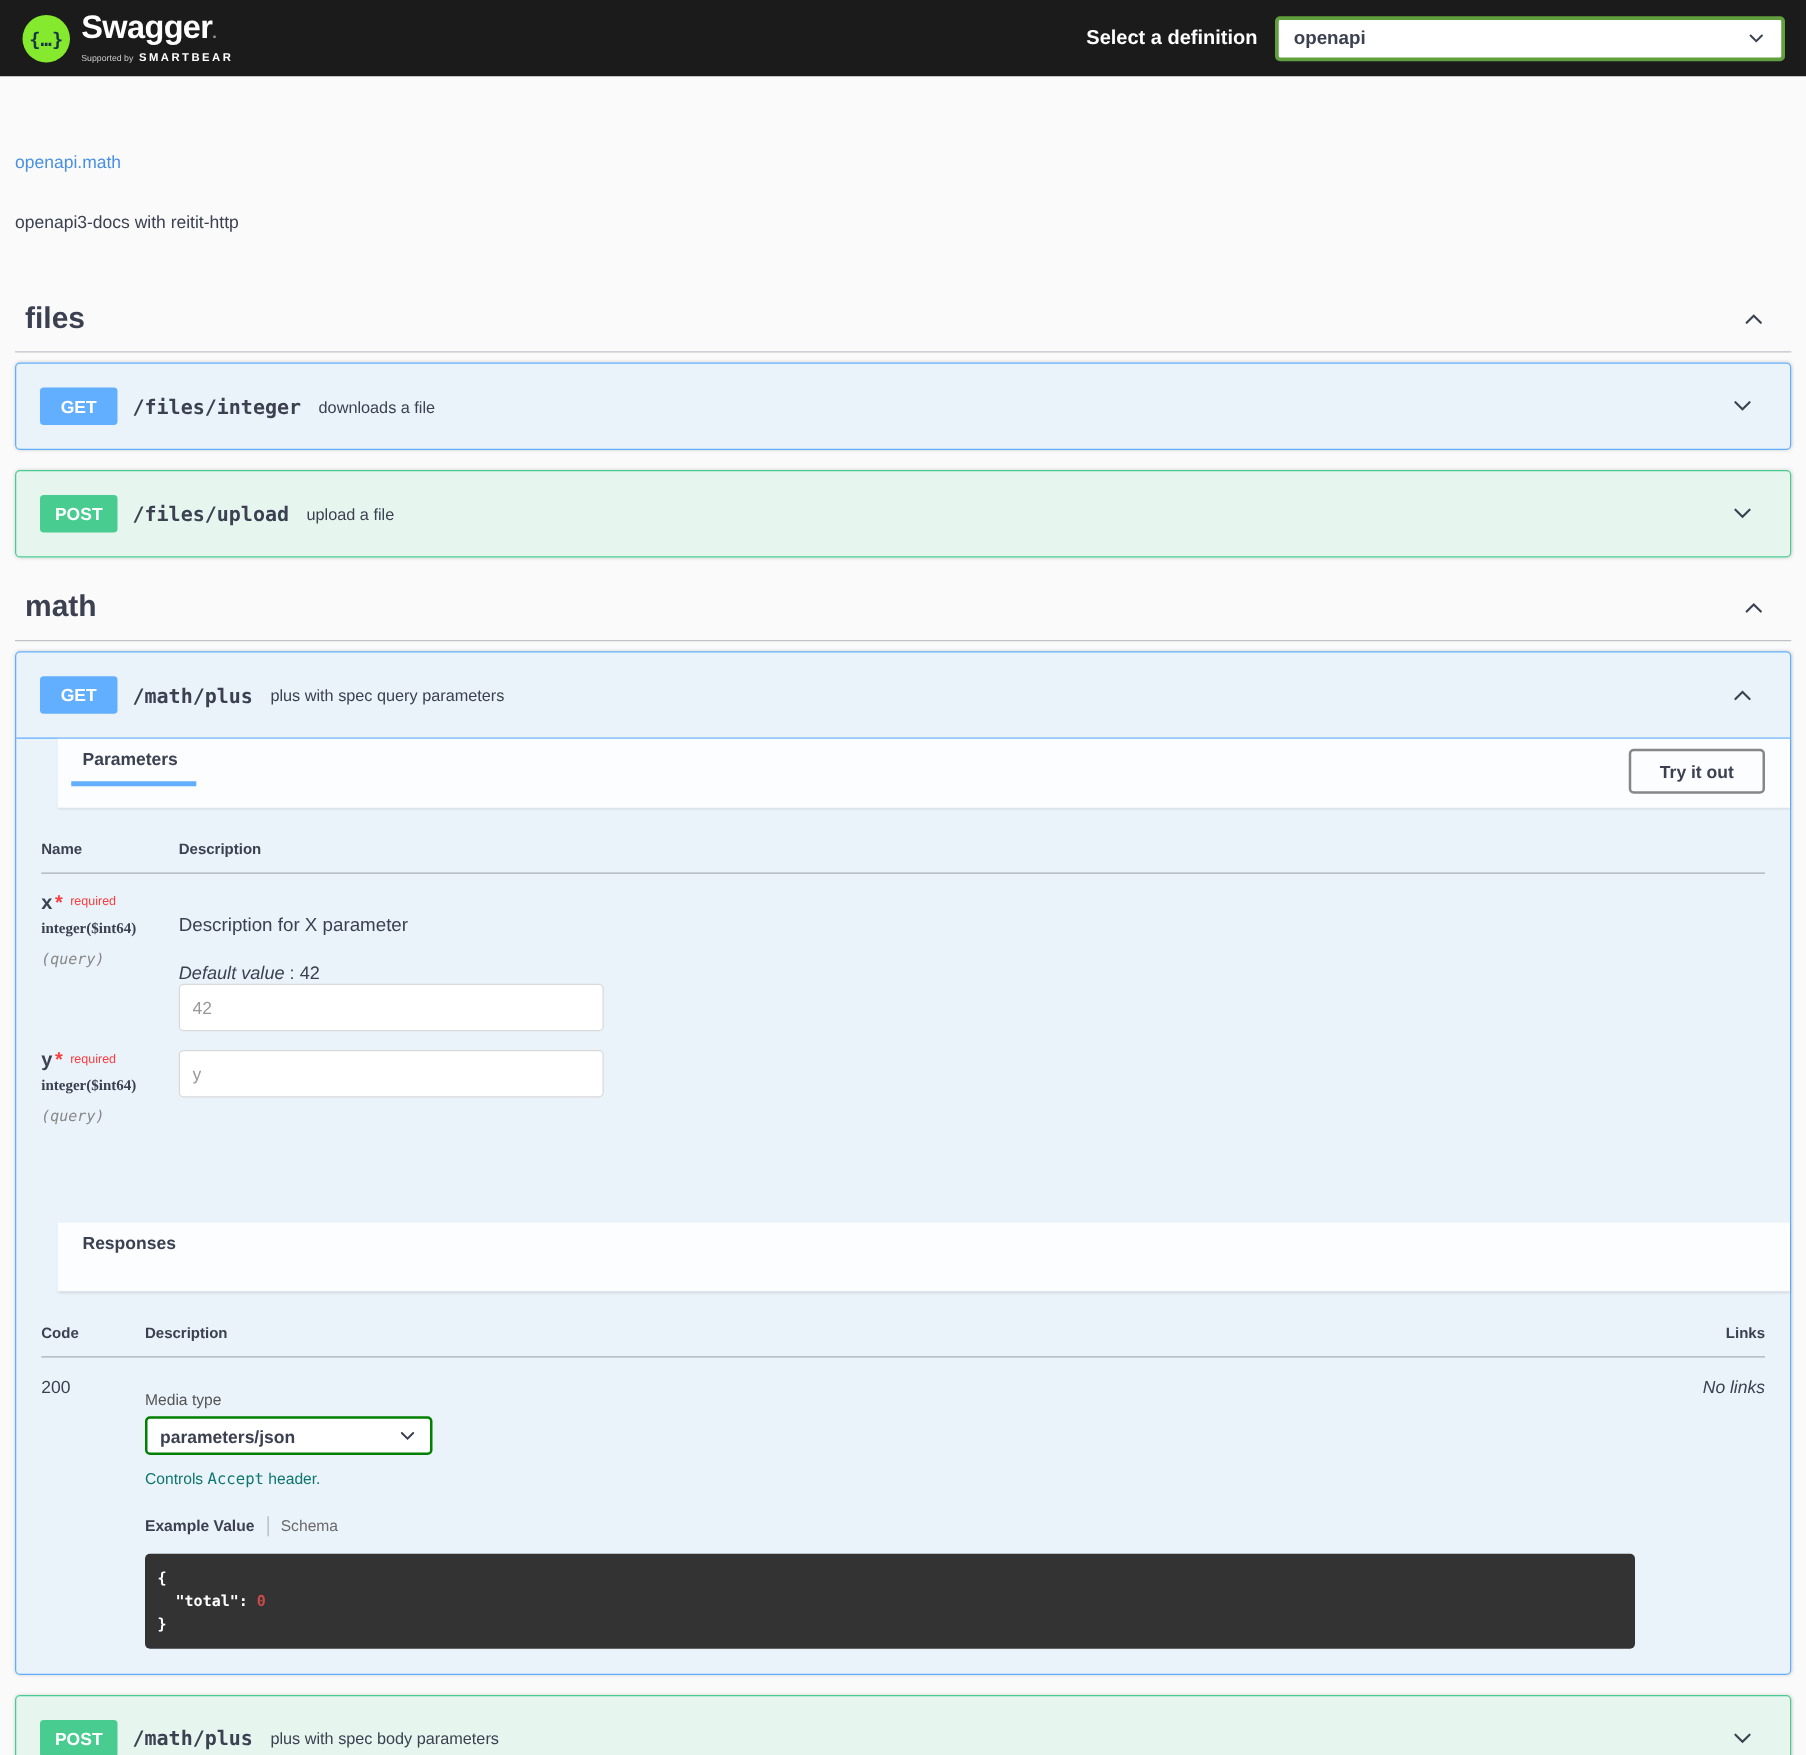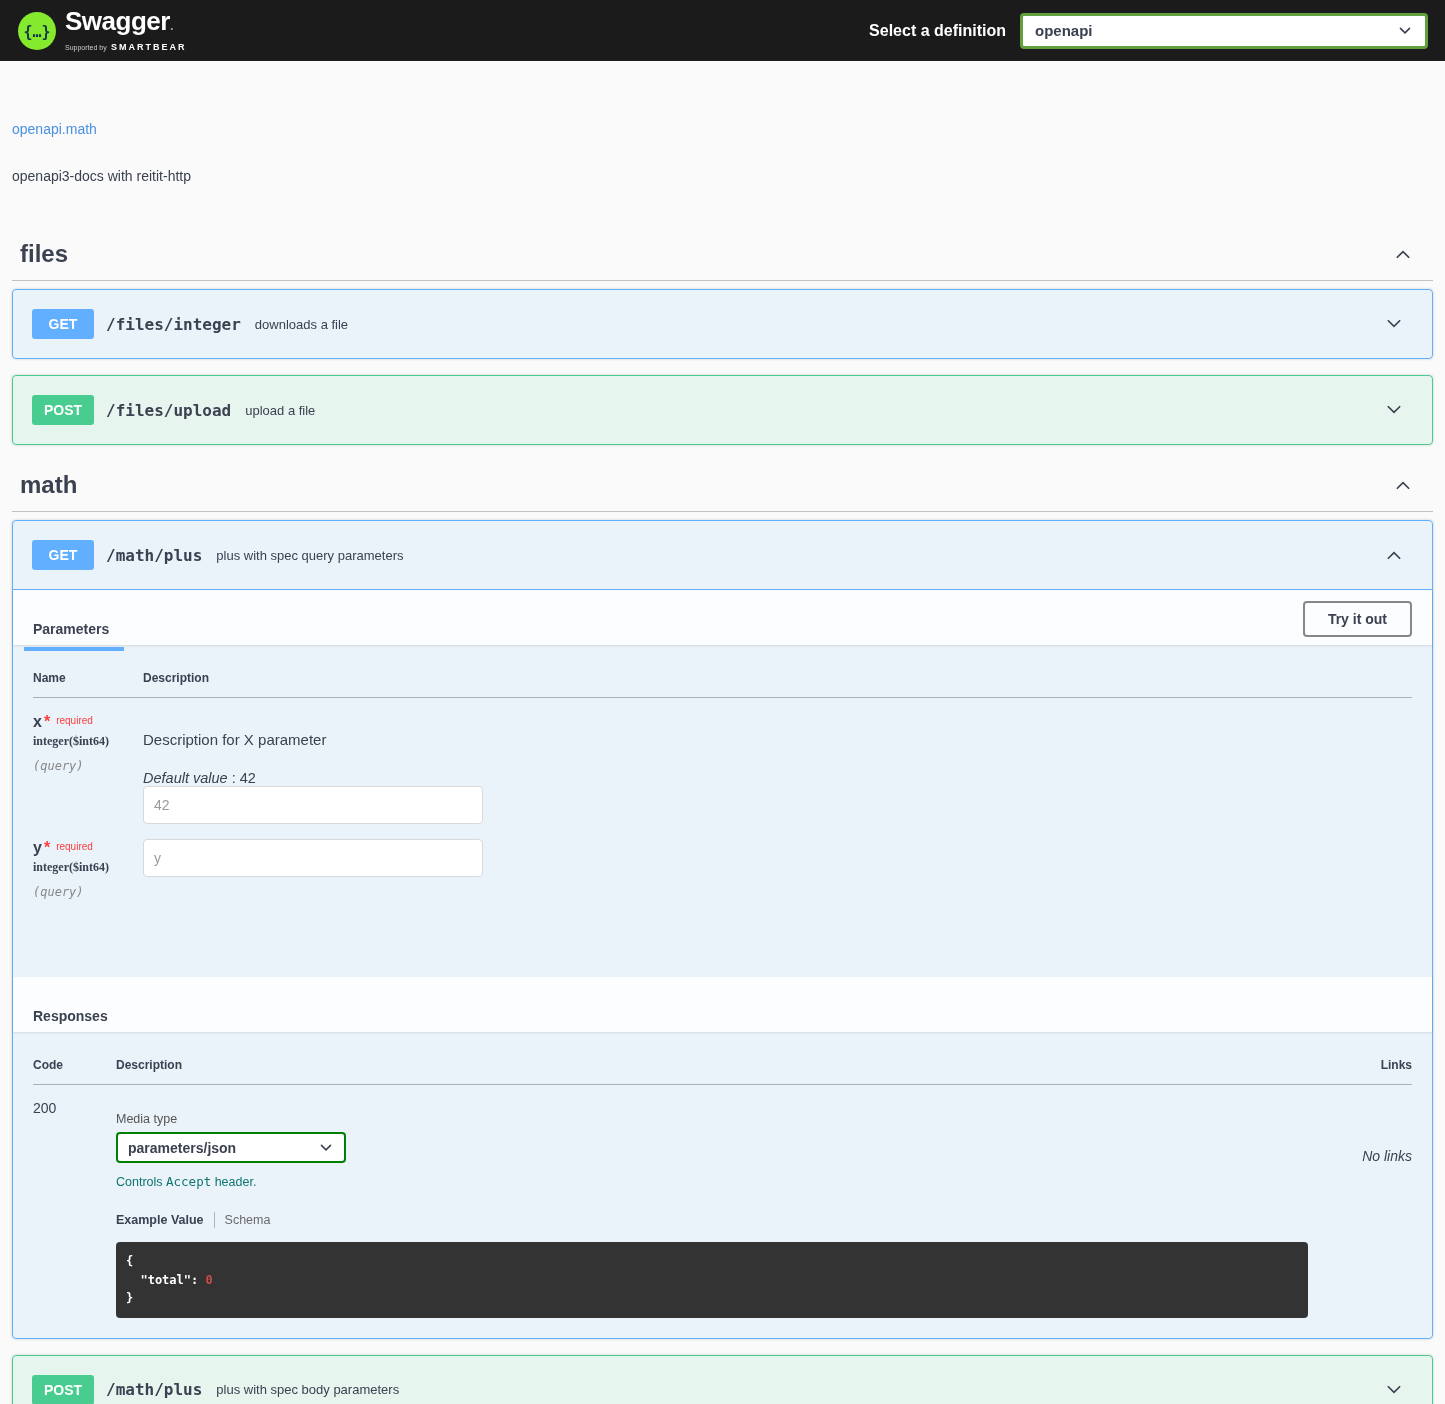--- a/index.html
+++ b/index.html
@@ -60,22 +60,22 @@
     color: #ffffff; font-size: 14px; font-weight: 700;
   }
   .method-get { background: #61affe; }
   .method-post { background: #49cc90; }
   .path { font-family: "DejaVu Sans Mono", monospace; font-size: 16px; font-weight: 700; margin-left: 12px; color: #3b4151; }
   .summary-text { font-size: 13px; margin-left: 14px; }
   .expand-arrow { margin-left: auto; padding: 0 9px; background: none; border: none; cursor: pointer; display: flex; }
 
   
   .opblock-section-header {
-    display: flex; align-items: flex-end; min-height: 55px; padding: 8px 20px;
-    background: rgba(255,255,255,.8); box-shadow: 0 1px 2px rgba(0,0,0,.1);
+    display: flex; align-items: flex-start; min-height: 55px; padding: 8px 20px;
+    background: rgba(255,255,255,.8); box-shadow: 0 1px 2px rgba(0,0,0,.1); margin-left: 33px;
   }
   .tab-item { position: relative; font-size: 14px; font-weight: 700; cursor: pointer; }
   .tab-item::after {
     content: ""; position: absolute; left: -9px; top: calc(100% + 10px);
     width: 100px; height: 4px; background: #61affe;
   }
   .section-title { font-size: 14px; font-weight: 700; }
   .try-btn {
     margin-left: auto; background: transparent; border: 2px solid #878787; border-radius: 4px;
     padding: 8px 23px; font-size: 14px; font-weight: 700; color: #3b4151; cursor: pointer;
@@ -121,21 +121,21 @@
   .example-tabs { display: flex; align-items: center; margin-top: 23px; font-size: 12.5px; }
   .tab-example { font-weight: 700; cursor: pointer; }
   .tabs-divider { width: 1px; height: 16px; background: rgba(0,0,0,.25); margin: 0 10px; }
   .tab-schema { color: #6b6b6b; cursor: pointer; }
   .example-code {
     margin: 14px 14px 0 0; background: #333333; border-radius: 4px; padding: 10px;
     font-family: "DejaVu Sans Mono", monospace; font-size: 12px; font-weight: 700;
     color: #ffffff; line-height: 1.55; white-space: pre; overflow: auto;
   }
   .j-num { color: #cb4b4b; }
-  .no-links { font-style: italic; font-size: 14px; margin-top: 48px; }
+  .no-links { font-style: italic; font-size: 14px; }
 </style>
 </head>
 <body>
 
 <header class="topbar">
   <div class="topbar-wrapper">
     <a class="logo">
       <svg class="logo-icon" width="40" height="40" viewBox="0 0 40 40">
         <circle cx="20" cy="20" r="19" fill="#85ea2d"></circle>
         <text x="20" y="25.5" text-anchor="middle" font-size="15" font-weight="bold" fill="#173647" font-family="DejaVu Sans Mono, monospace">{…}</text>

